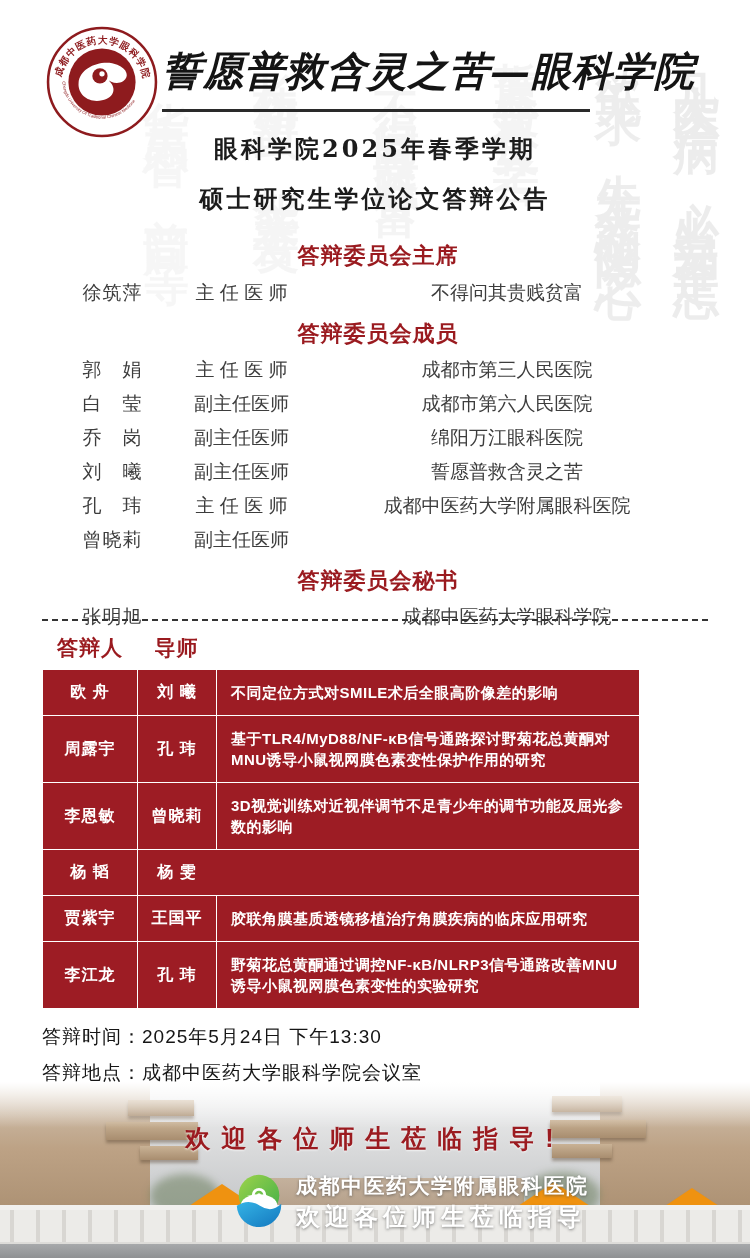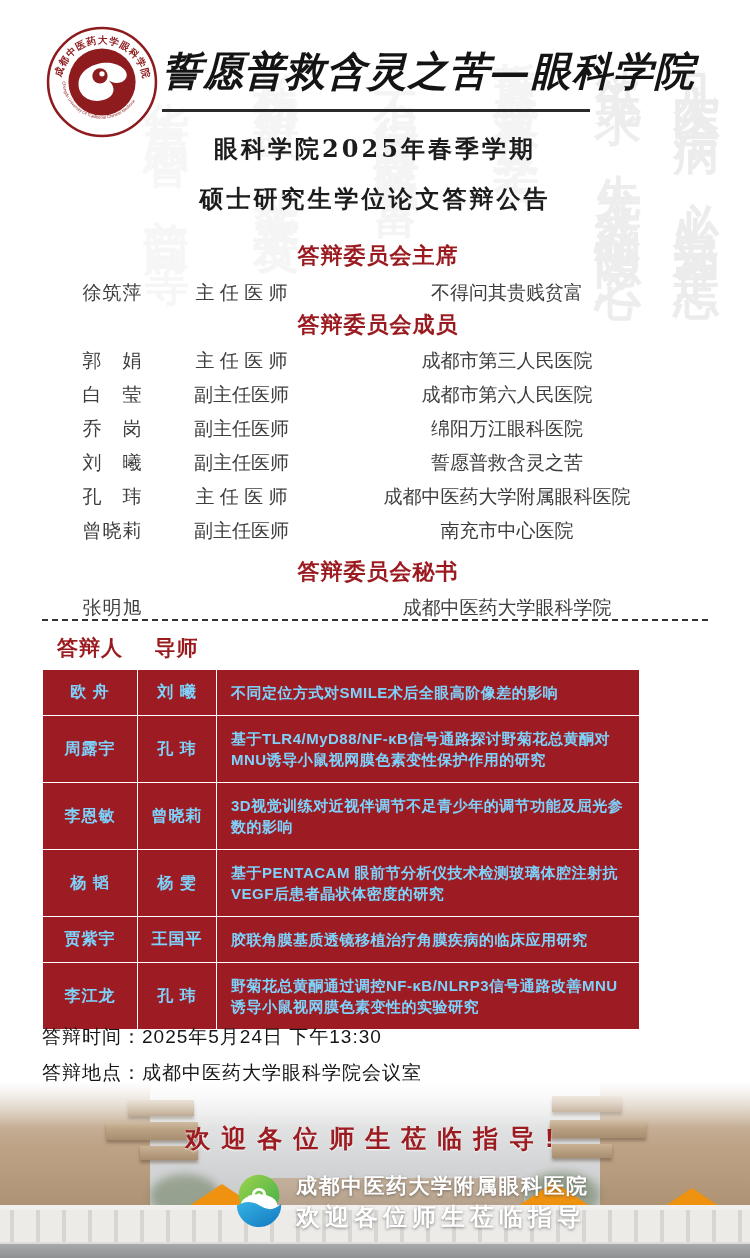--- a/index.html
+++ b/index.html
@@ -36,28 +36,28 @@
     position:absolute;left:0;right:0;top:124px;text-align:center;
     font-family:"DejaVu Serif","Liberation Serif",serif;
     font-weight:700;color:#1c1c1c;font-size:24px;line-height:50px;letter-spacing:3px;
   }
   
   .committee{position:absolute;left:46px;right:40px;top:241px;text-align:center;}
   .sec-heading{font-size:22px;font-weight:700;color:#9a1a1f;letter-spacing:1px;line-height:30px;}
   .crow{display:grid;grid-template-columns:133px 125px 1fr;align-items:center;height:34px;
         font-size:19px;color:#3d3d3d;}
   .crow .nm{letter-spacing:1px;}
-  .mb6{margin-bottom:5px;} .mt10{margin-bottom:4px;} .mt12{margin-top:9px;margin-bottom:4px;}
+  .mb6{margin-bottom:5px;} .mt10{margin-top:9px;margin-bottom:4px;} .mt12{margin-top:9px;margin-bottom:4px;}
   
   .dashline{position:absolute;left:42px;right:42px;top:619px;border-top:2.5px dashed #333;}
   
   .thead{position:absolute;left:43px;top:634px;width:664px;display:grid;
          grid-template-columns:94px 79px 1fr;font-size:21px;font-weight:700;color:#9a1a1f;}
   .thead div{text-align:center;letter-spacing:1px;}
-  .rtable{position:absolute;left:43px;top:670px;width:596px;background:#9d1c24;color:#7dd3fc;}
+  .rtable{position:absolute;left:43px;top:670px;width:596px;background:#9d1c24;color:#ffffff;}
   .trow{display:grid;grid-template-columns:94px 79px 1fr;}
   .trow + .trow{border-top:1.5px solid #ffffff;}
   .tcell{display:flex;align-items:center;justify-content:center;
          font-size:16px;font-weight:700;padding:12px 2px;letter-spacing:1px;}
   .tcell.thesis{justify-content:flex-start;text-align:left;font-size:15px;
                 line-height:21px;padding:12px 12px 12px 14px;letter-spacing:.5px;}
   .trow .tcell:nth-child(2),.trow .tcell:nth-child(3){border-left:1.5px solid #ffffff;}
   
   .finfo{position:absolute;left:42px;font-size:19px;font-weight:400;color:#151515;letter-spacing:1px;}
   .finfo.t{top:1024px;} .finfo.l{top:1060px;}
@@ -161,21 +161,20 @@
       <span>誓愿普救含灵之苦</span>
     </div>
     <div class="crow">
       <span class="nm">孔　玮</span>
       <span>主 任 医 师</span>
       <span>成都中医药大学附属眼科医院</span>
     </div>
     <div class="crow">
       <span class="nm">曾晓莉</span>
       <span>副主任医师</span>
-      <span>南充市中心医院</span>
     </div>
 
     <div class="sec-heading mt12">答辩委员会秘书</div>
     <div class="crow">
       <span class="nm">张明旭</span>
       <span></span>
       <span>成都中医药大学眼科学院</span>
     </div>
   </div>
 
@@ -198,21 +197,20 @@
       <div class="tcell thesis">基于TLR4/MyD88/NF-κB信号通路探讨野菊花总黄酮对MNU诱导小鼠视网膜色素变性保护作用的研究</div>
     </div>
     <div class="trow">
       <div class="tcell">李恩敏</div>
       <div class="tcell">曾晓莉</div>
       <div class="tcell thesis">3D视觉训练对近视伴调节不足青少年的调节功能及屈光参数的影响</div>
     </div>
     <div class="trow">
       <div class="tcell">杨 韬</div>
       <div class="tcell">杨 雯</div>
-      <div class="tcell thesis">基于PENTACAM 眼前节分析仪技术检测玻璃体腔注射抗VEGF后患者晶状体密度的研究</div>
     </div>
     <div class="trow">
       <div class="tcell">贾紫宇</div>
       <div class="tcell">王国平</div>
       <div class="tcell thesis">胶联角膜基质透镜移植治疗角膜疾病的临床应用研究</div>
     </div>
     <div class="trow">
       <div class="tcell">李江龙</div>
       <div class="tcell">孔 玮</div>
       <div class="tcell thesis">野菊花总黄酮通过调控NF-κB/NLRP3信号通路改善MNU诱导小鼠视网膜色素变性的实验研究</div>

